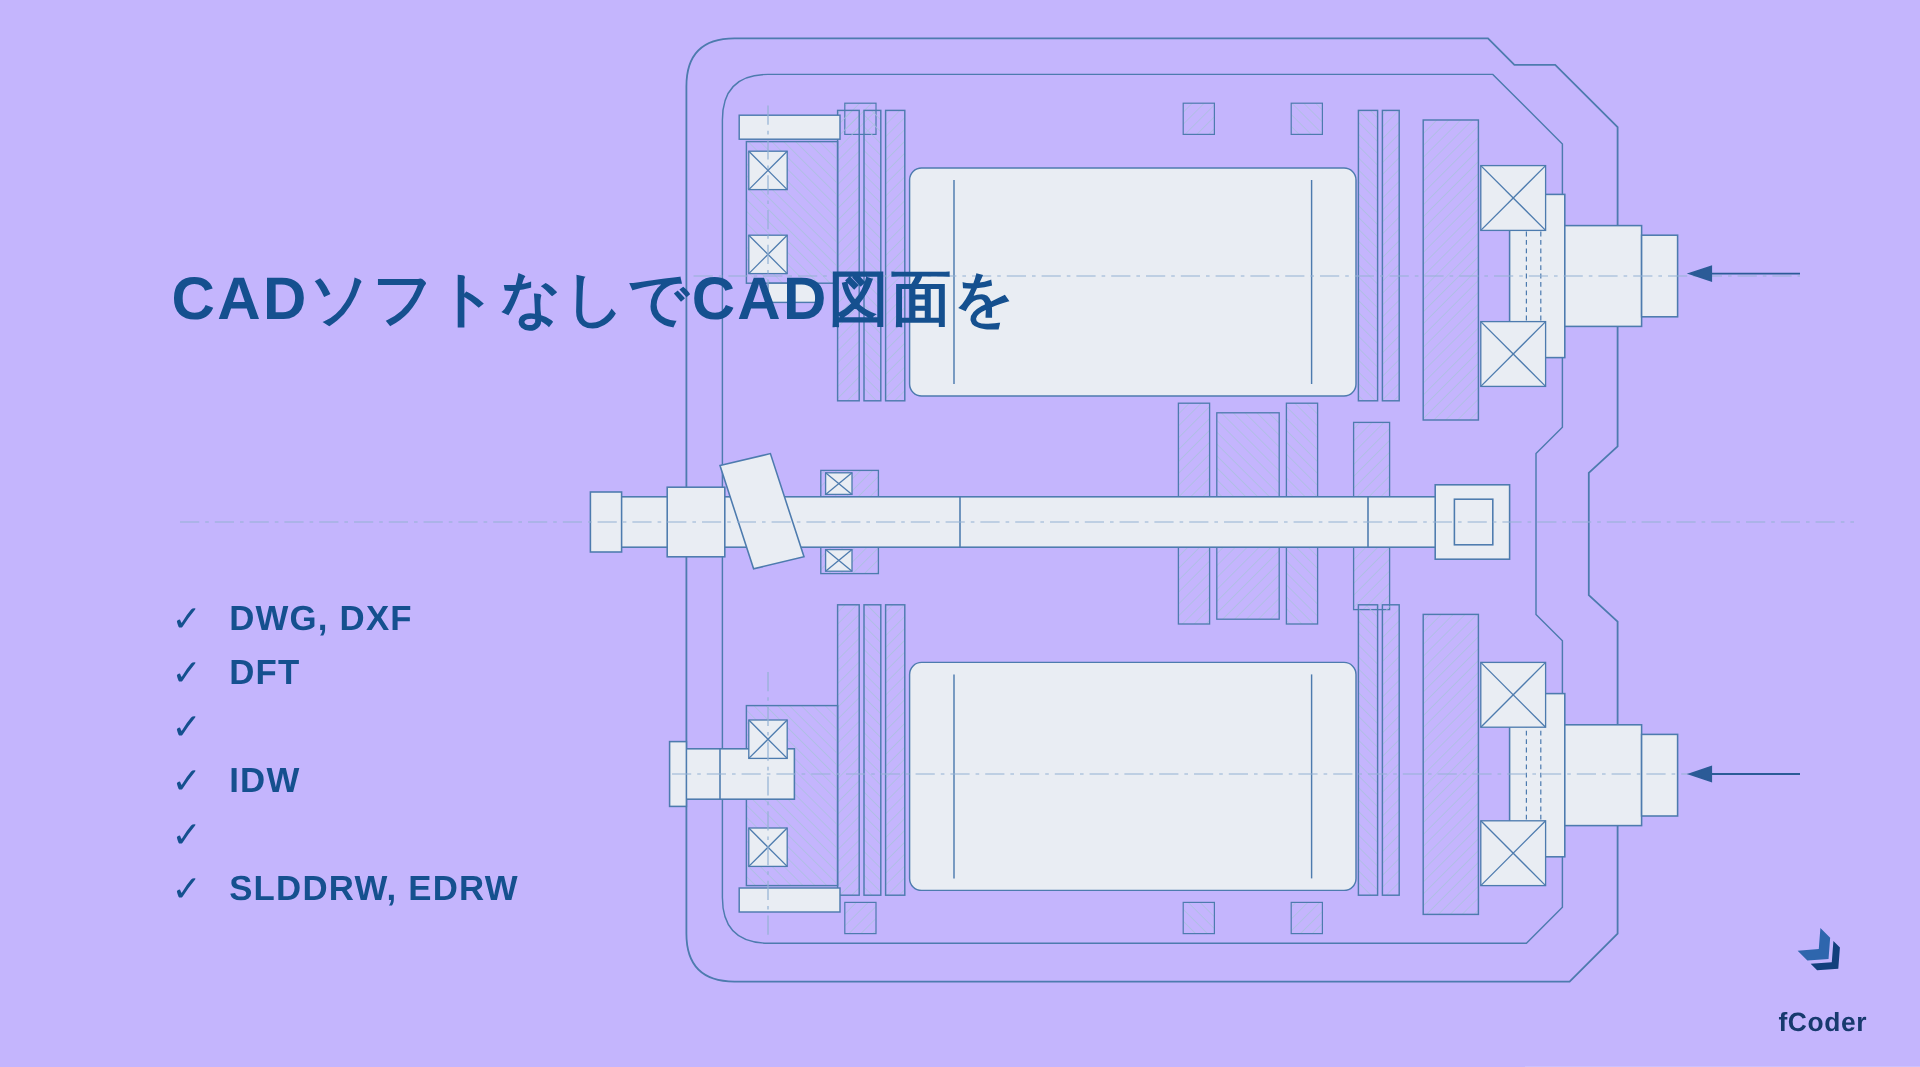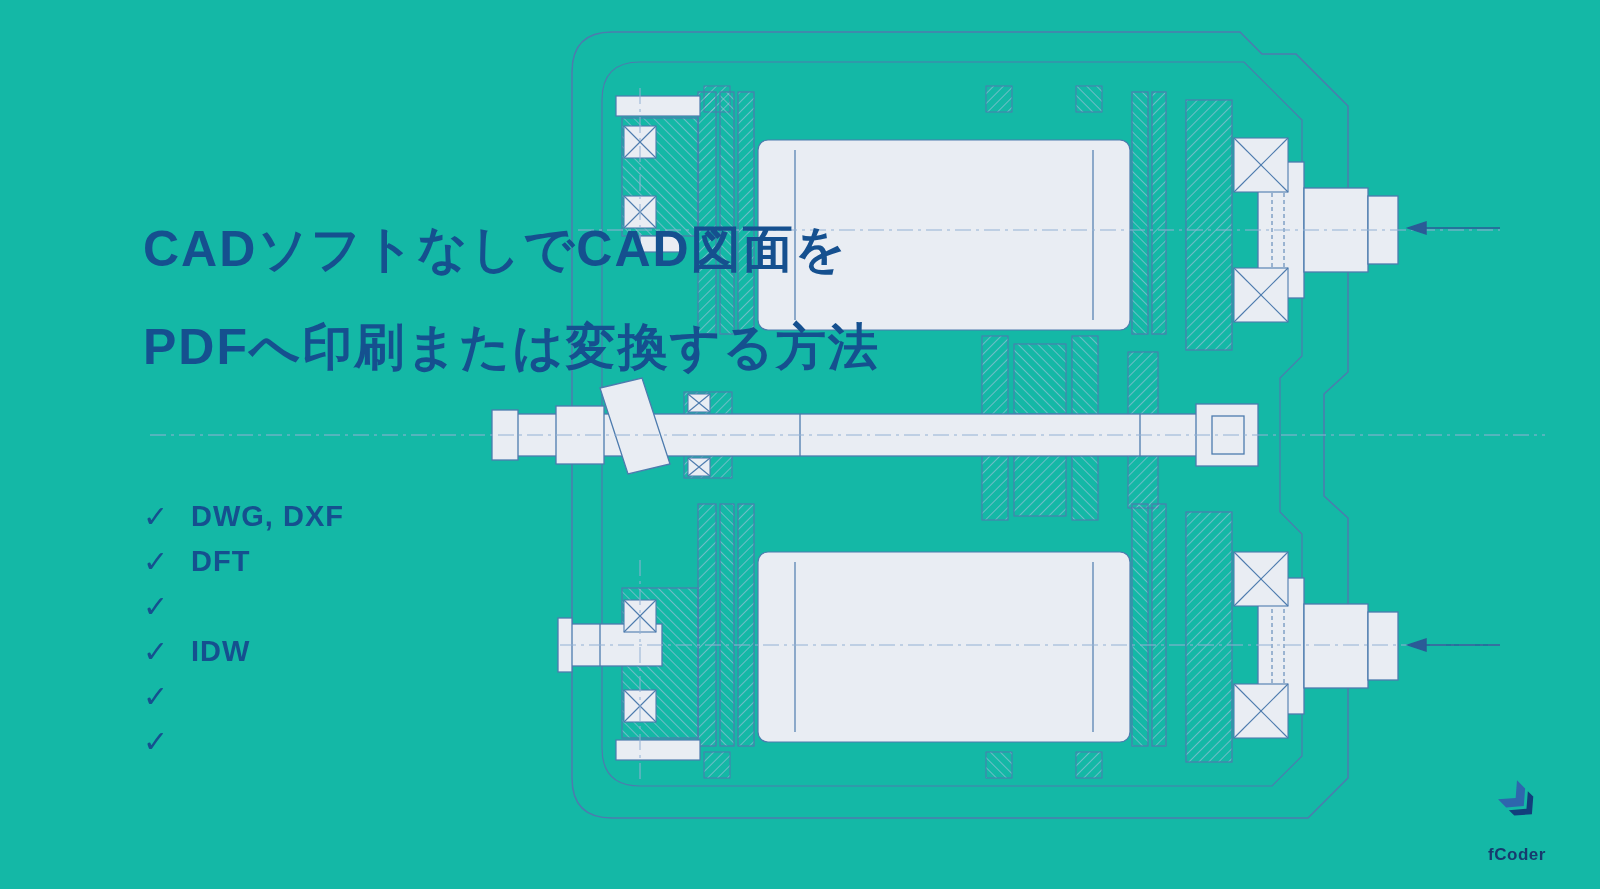--- a/index.html
+++ b/index.html
@@ -1,37 +1,37 @@
 <!DOCTYPE html>
 <html><head>
 <meta charset="utf-8">
 <style>
   html,body{margin:0;padding:0;}
   .canvas{
     position:relative;width:1600px;height:889px;overflow:hidden;
-    background:#14b8a6;
+    background:#c4b5fd;
     font-family:"Liberation Sans","DejaVu Sans",sans-serif;
   }
   .drawing{position:absolute;left:0;top:0;width:1600px;height:889px;}
   .title{
     position:absolute;left:143px;top:200px;
     color:#15508f;font-weight:700;font-size:50px;line-height:98px;
     letter-spacing:2px;white-space:nowrap;
   }
   .features{
     position:absolute;left:143px;top:494px;margin:0;padding:0;list-style:none;
     color:#15508f;font-weight:700;font-size:29px;
   }
   .features li{display:flex;align-items:center;height:45px;letter-spacing:1px;}
   .check{width:48px;font-size:30px;color:#15508f;}
   .logo{
     position:absolute;right:48px;bottom:24px;width:70px;text-align:center;
     color:#173a6e;
   }
-  .logo-text{font-size:17px;font-weight:600;margin-top:16px;letter-spacing:.5px;}
+  .logo-text{font-size:22px;font-weight:600;margin-top:16px;letter-spacing:.5px;}
 </style>
 </head>
 <body>
 
 <div class="canvas">
 
   <svg class="drawing" viewBox="0 0 1600 889" aria-hidden="true">
     <defs>
       <pattern id="hA" width="7" height="7" patternUnits="userSpaceOnUse" patternTransform="rotate(45)">
         <line x1="0" y1="0" x2="0" y2="7" stroke="#a9c1de" stroke-width="1.2"></line>
@@ -189,21 +189,20 @@
     <g stroke="#2b5b97" stroke-width="1.5" fill="#2b5b97">
       <line x1="1420" y1="228" x2="1500" y2="228"></line>
       <polygon points="1408,228 1426,222 1426,234"></polygon>
       <line x1="1420" y1="645" x2="1500" y2="645"></line>
       <polygon points="1408,645 1426,639 1426,651"></polygon>
     </g>
   </svg>
 
   <div class="title">
     <div>CADソフトなしでCAD図面を</div>
-    <div>PDFへ印刷または変換する方法</div>
   </div>
 
   <ul class="features">
     <li>
       <span class="check">✓</span>
       <span>DWG, DXF</span>
     </li>
     <li>
       <span class="check">✓</span>
       <span>DFT</span>
@@ -213,20 +212,21 @@
     </li>
     <li>
       <span class="check">✓</span>
       <span>IDW</span>
     </li>
     <li>
       <span class="check">✓</span>
     </li>
     <li>
       <span class="check">✓</span>
+      <span>SLDDRW, EDRW</span>
     </li>
   </ul>
 
   <div class="logo">
     <svg width="46" height="46" viewBox="0 0 48 48" aria-hidden="true">
       <g transform="rotate(45 24 24)">
         <path d="M8 8 h12 l12 14 -12 14 h-12 l12 -14 z" fill="#2e66ad"></path>
         <path d="M24 8 h8 l12 14 -12 14 h-8 l12 -14 z" fill="#123f7c"></path>
       </g>
     </svg>

